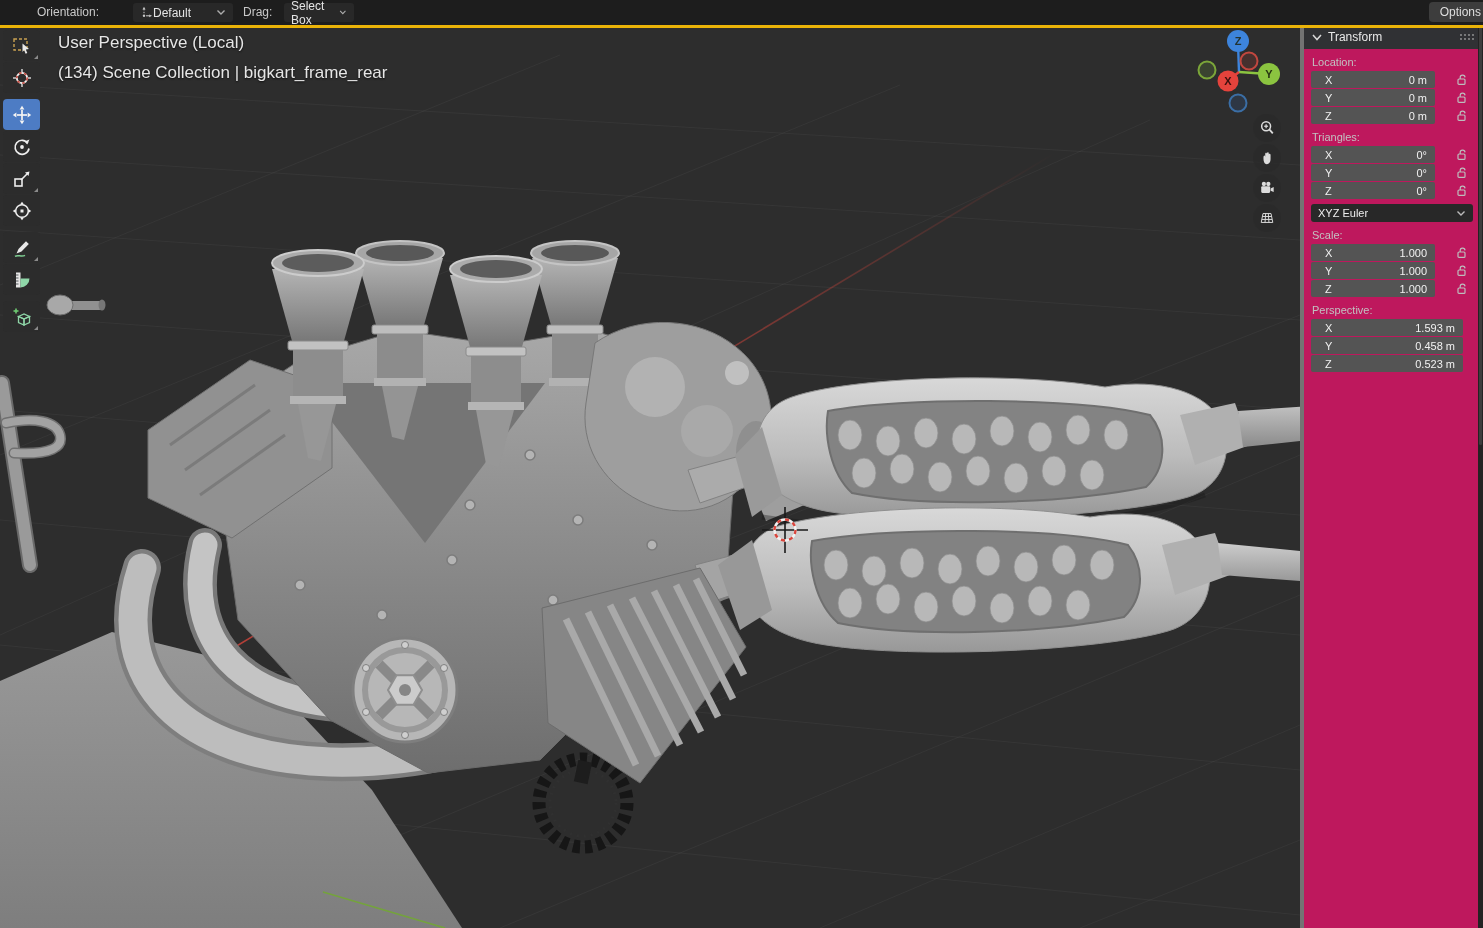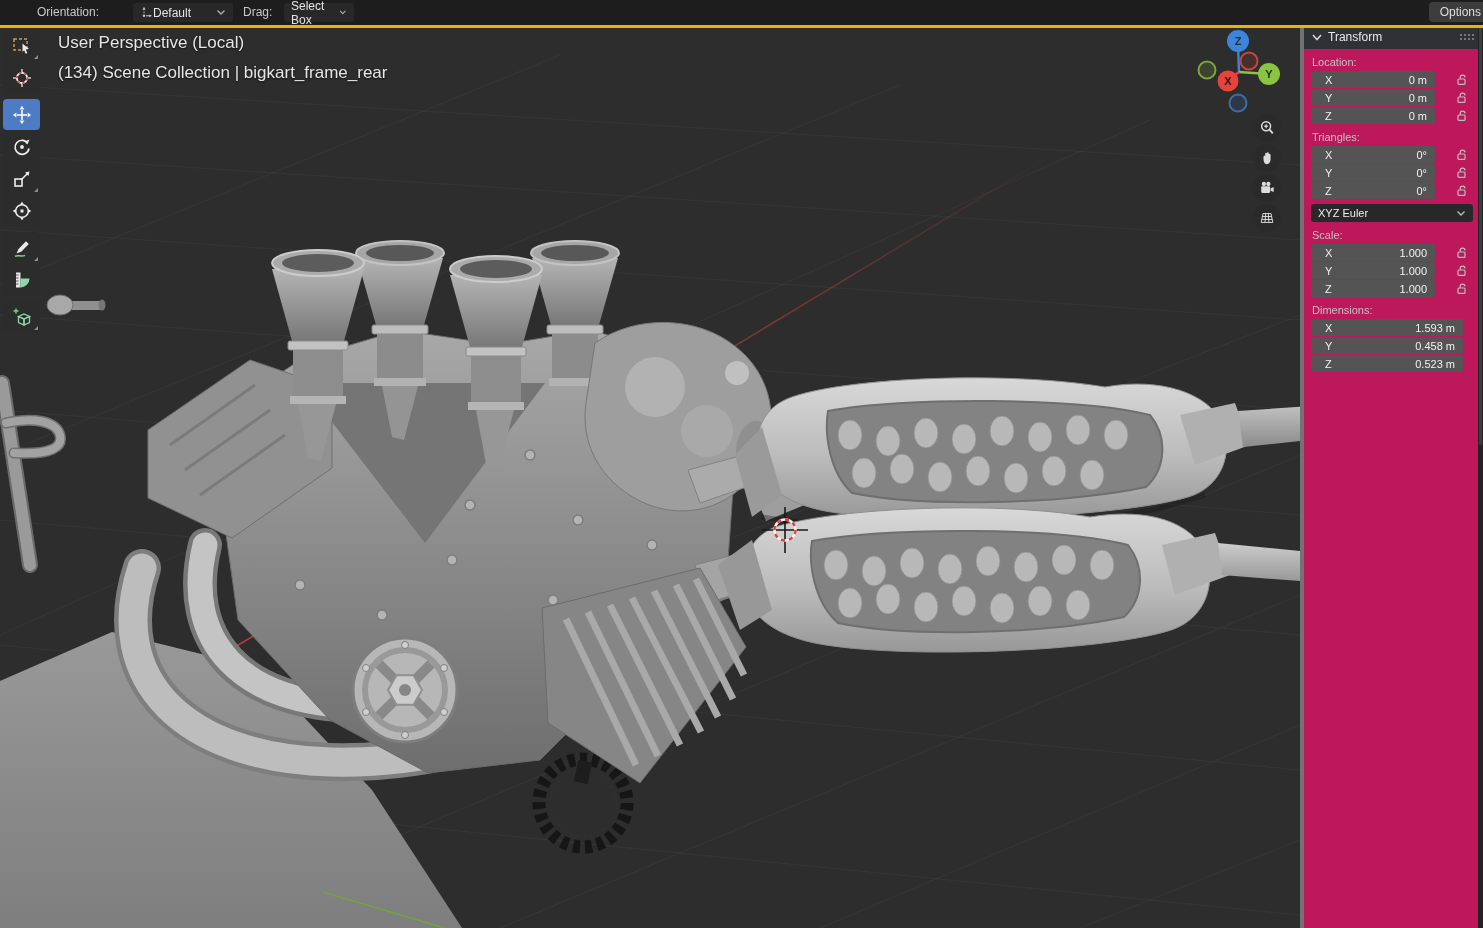--- a/index.html
+++ b/index.html
@@ -568,21 +568,21 @@
     <span class="ax">Z</span>
     <span class="val">1.000</span>
     <span class="lockbtn">
         <svg width="12" height="13" viewBox="0 0 12 13">
           <path d="M4.2 6 L4.2 4.6 A2.4 2.4 0 0 1 9 4.4" fill="none" stroke="#bdbdbd" stroke-width="1.2"></path>
           <rect x="2" y="6" width="7" height="5.4" rx="1" fill="none" stroke="#bdbdbd" stroke-width="1.2"></rect>
         </svg>
       </span>
   </div>
 
-  <div class="sec-lbl">Dimensions:</div>
+  <div class="sec-lbl">Perspective:</div>
   <div class="frow wide">
     <span class="ax">X</span>
     <span class="val">1.593 m</span>
   </div>
   <div class="frow wide">
     <span class="ax">Y</span>
     <span class="val">0.458 m</span>
   </div>
   <div class="frow wide">
     <span class="ax">Z</span>

